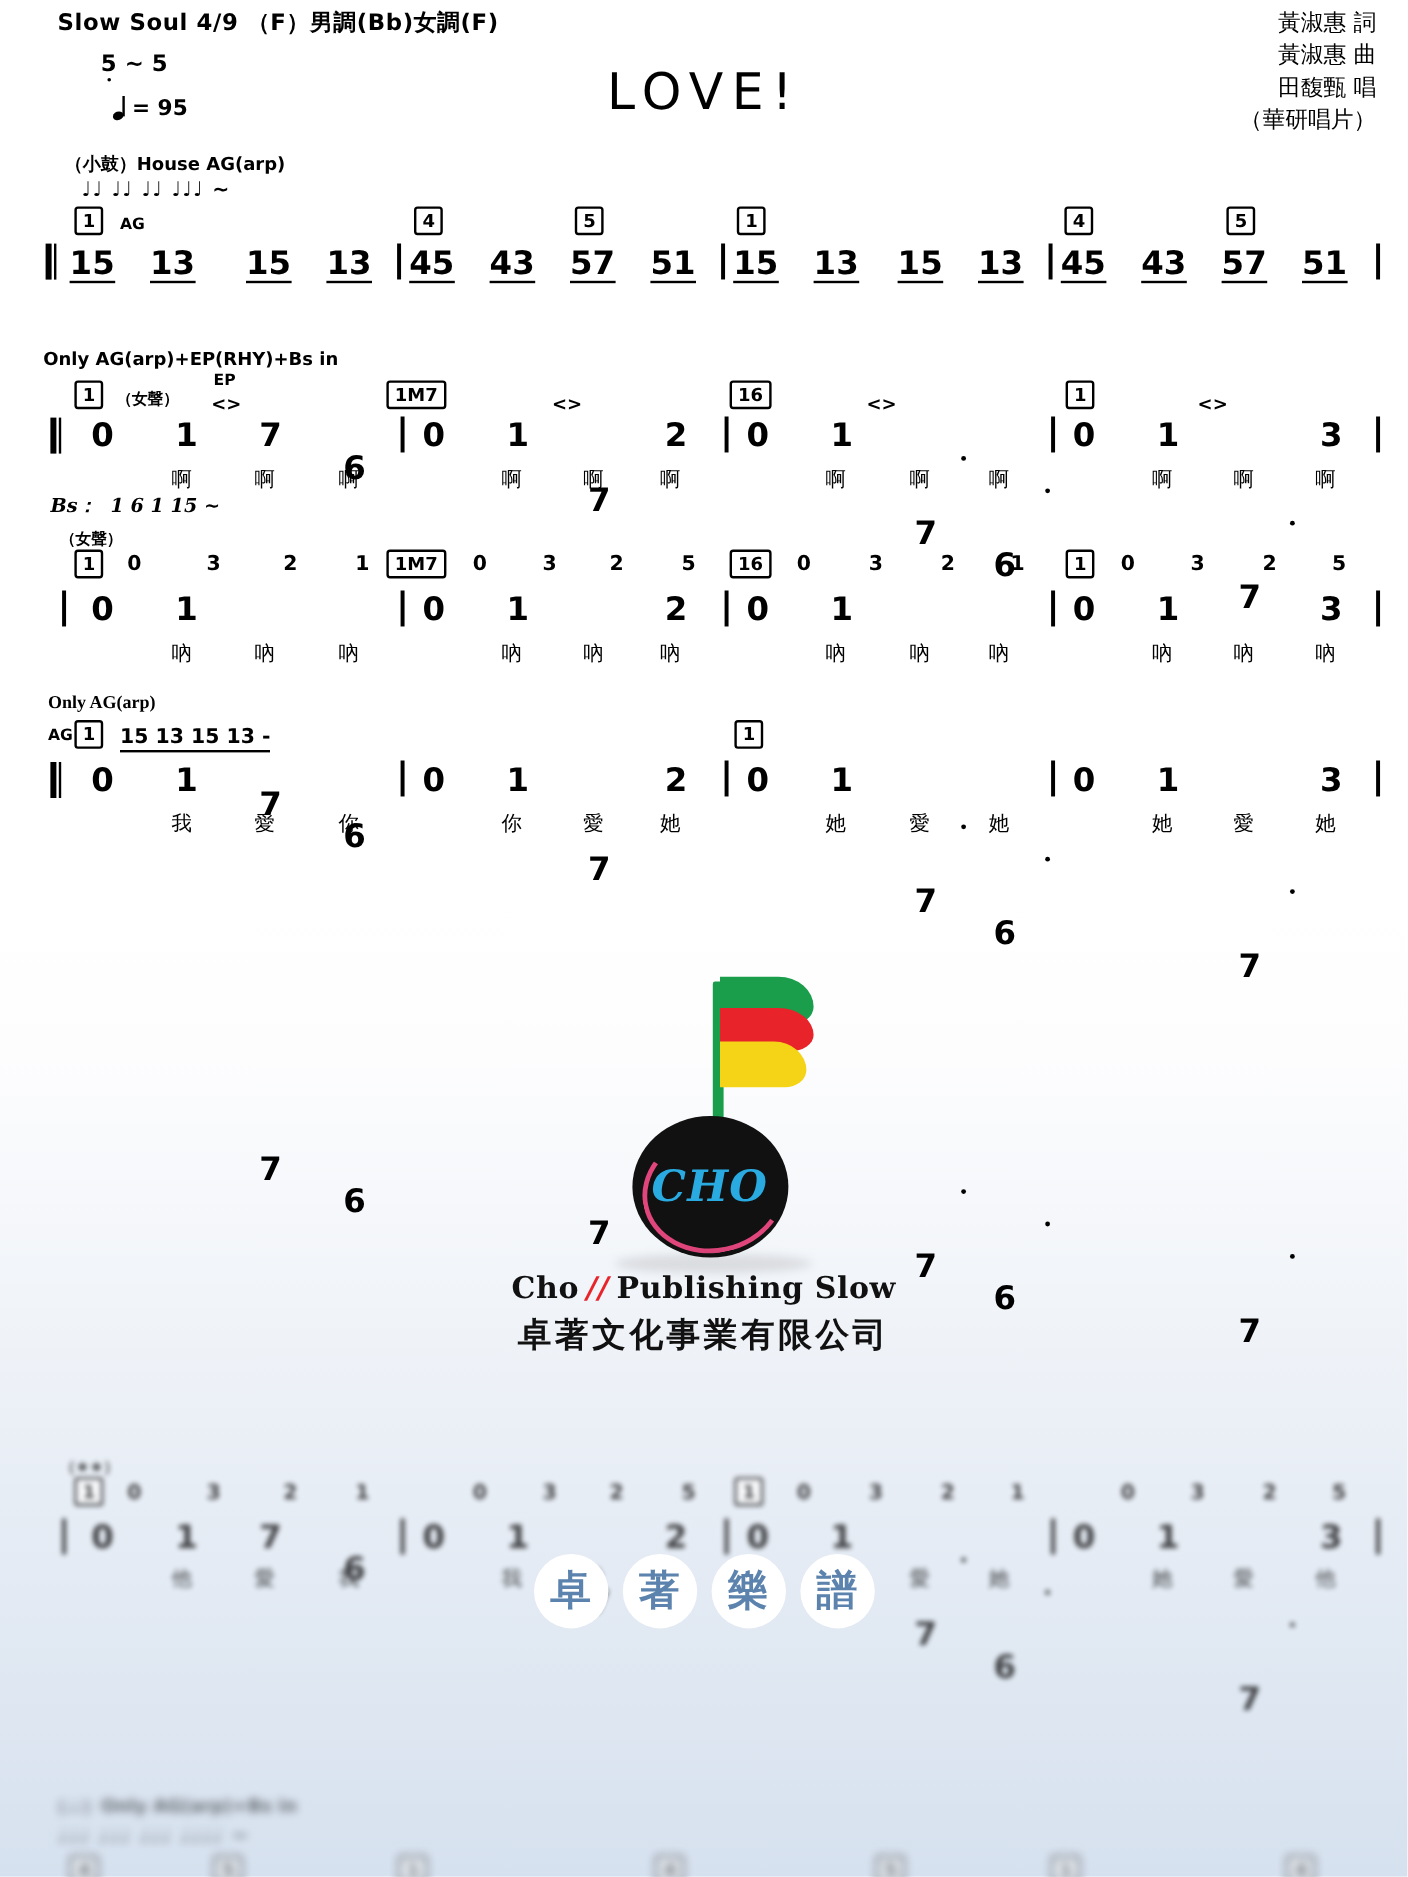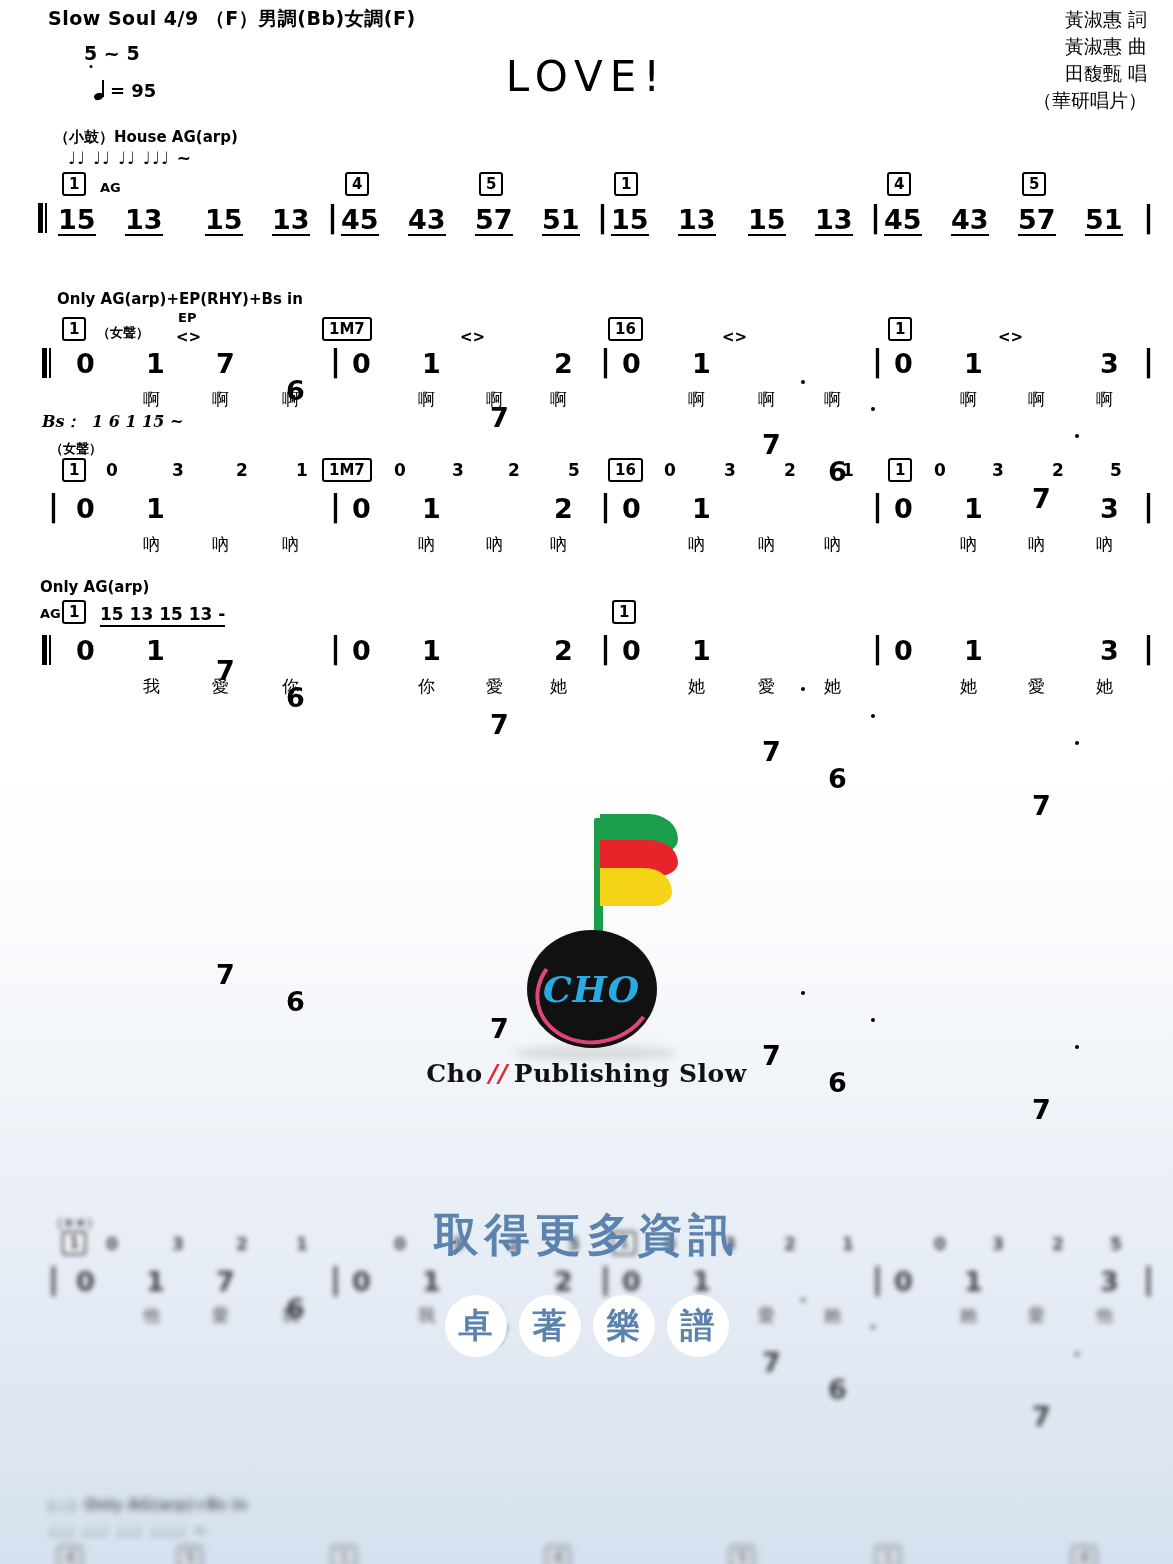--- a/index.html
+++ b/index.html
@@ -343,21 +343,21 @@
   <div class="abs note ul" style="left:678px; top:206px;">13</div>
   <div class="abs note ul" style="left:748px; top:206px;">15</div>
   <div class="abs note ul" style="left:815px; top:206px;">13</div>
   <div class="abs barline" style="left:870px; top:202px;">|</div>
   <div class="abs note ul" style="left:884px; top:206px;">45</div>
   <div class="abs note ul" style="left:951px; top:206px;">43</div>
   <div class="abs note ul" style="left:1018px; top:206px;">57</div>
   <div class="abs note ul" style="left:1085px; top:206px;">51</div>
   <div class="abs barline" style="left:1143px; top:202px;">|</div>
 
-  <div class="abs sec-label" style="left:36px; top:290px;margin-left:21px;">Only AG(arp)+EP(RHY)+Bs in</div>
+  <div class="abs sec-label" style="left:36px; top:290px;">Only AG(arp)+EP(RHY)+Bs in</div>
   <div class="abs chord" style="left:62px; top:317px;">1</div>
   <div class="abs tiny-label" style="left:97px; top:324px;">（女聲）</div>
   <div class="abs tiny-label" style="left:178px; top:310px;">EP</div>
   <div class="abs arrow-sym" style="left:176px; top:328px;">&lt;&gt;</div>
   <div class="abs chord" style="left:322px; top:317px;"><span>1M7</span></div>
   <div class="abs arrow-sym" style="left:460px; top:328px;">&lt;&gt;</div>
   <div class="abs chord" style="left:608px; top:317px;">16</div>
   <div class="abs arrow-sym" style="left:722px; top:328px;">&lt;&gt;</div>
   <div class="abs chord" style="left:888px; top:317px;">1</div>
   <div class="abs arrow-sym" style="left:998px; top:328px;">&lt;&gt;</div>
@@ -451,21 +451,21 @@
   <div class="abs lyr" style="left:418px; top:533px;">吶</div>
   <div class="abs lyr" style="left:486px; top:533px;">吶</div>
   <div class="abs lyr" style="left:550px; top:533px;">吶</div>
   <div class="abs lyr" style="left:688px; top:533px;">吶</div>
   <div class="abs lyr" style="left:758px; top:533px;">吶</div>
   <div class="abs lyr" style="left:824px; top:533px;">吶</div>
   <div class="abs lyr" style="left:960px; top:533px;">吶</div>
   <div class="abs lyr" style="left:1028px; top:533px;">吶</div>
   <div class="abs lyr" style="left:1096px; top:533px;">吶</div>
 
-  <div class="abs sec-label" style="left:40px; top:578px;">Only AG(arp)</div>
+  <div class="abs sec-label" style="left:40px; top:578px;font-family:Liberation Serif, serif;">Only AG(arp)</div>
   <div class="abs tiny-label" style="left:40px; top:606px;">AG</div>
   <div class="abs chord" style="left:62px; top:600px;">1</div>
   <div class="abs num-row ul" style="left:100px; top:604px;">15      13      15      13   -</div>
   <div class="abs chord" style="left:612px; top:600px;">1</div>
 
   <div class="abs dbl-bar" style="left:42px; top:635px;"></div>
   <div class="abs note" style="left:76px; top:637px;">0</div>
   <div class="abs note" style="left:146px; top:637px;">1</div>
   <div class="abs note dot-under" style="left:216px; top:637px;">7</div>
   <div class="abs note dot-under" style="left:286px; top:637px;">6</div>
@@ -595,23 +595,23 @@
       <div id="logo-disc">
         <div id="logo-cho">CHO</div>
       </div>
       <div id="logo-shadow"></div>
     </div>
     <div id="pub-en">
       <span>Cho</span>
       <span class="slash">//</span>
       <span>Publishing Slow</span>
     </div>
-  </div>
-
-  <div class="abs" id="promo1">取得更多資訊</div>
+    <div id="pub-zh">卓著文化事業有限公司</div>
+  </div>
+
   <div class="abs" id="promo2-wrap">
     <div class="pill">卓</div>
     <div class="pill">著</div>
     <div class="pill">樂</div>
     <div class="pill">譜</div>
   </div>
 
 </div>
 
 </body></html>

